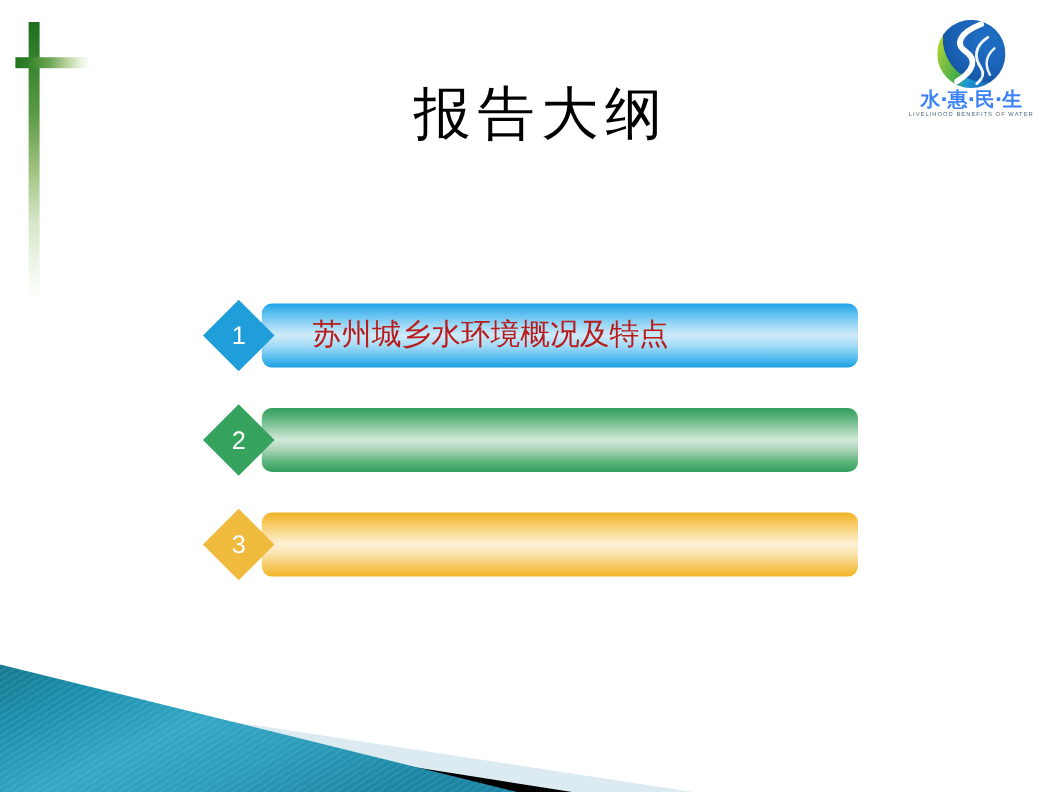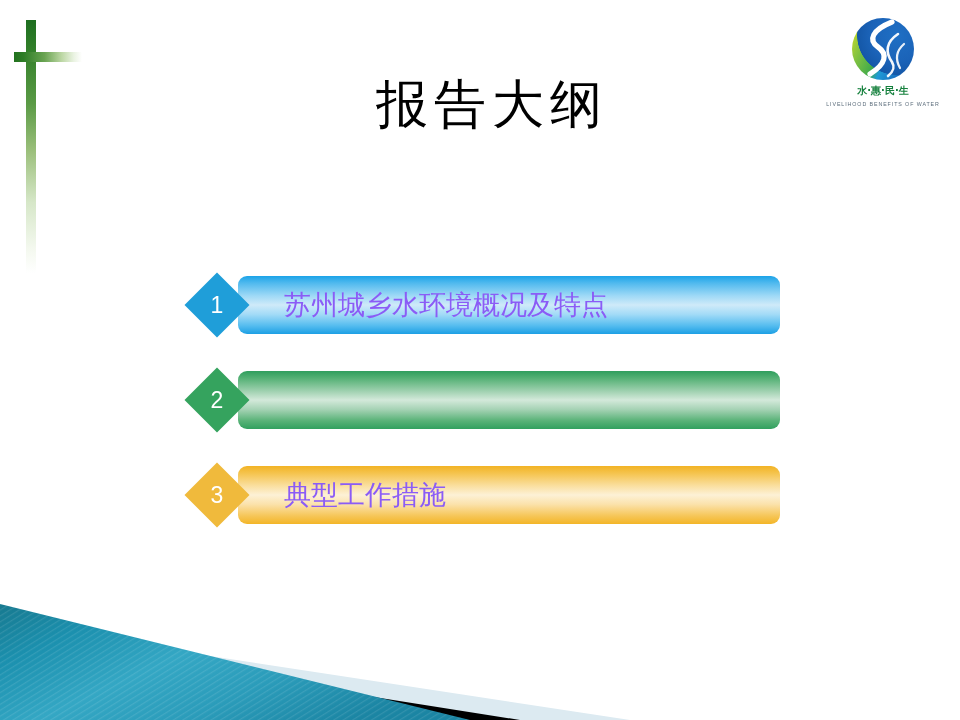--- a/index.html
+++ b/index.html
@@ -78,23 +78,23 @@
       radial-gradient(circle at 72% 28%, #1f6fc4 0%, #1b63b8 42%, #1558a8 62%, rgba(21,88,168,0) 63%),
       linear-gradient(115deg, #e3e31a 0%, #8cc63f 22%, #3faa4a 48%, #1f9ad6 58%, #1a6fc0 80%, #165ba8 100%);
     overflow: hidden;
   }
   .logo-mark .swirl {
     position: absolute;
     inset: 0;
   }
   .logo-cn {
     font-family: "DejaVu Sans", "Liberation Sans", sans-serif;
-    font-size: 10px;
+    font-size: 18px;
     font-weight: 700;
-    color: #15803d;
+    color: #3b82f6;
     letter-spacing: 0px;
     line-height: 18px;
     white-space: nowrap;
   }
   .logo-en {
     font-family: "Liberation Sans", sans-serif;
     font-size: 5.2px;
     color: #5a6b7a;
     letter-spacing: 0.9px;
     line-height: 8px;
@@ -215,21 +215,21 @@
     left: 98px;
     top: 0px;
     height: 58px;
     display: flex;
     align-items: center;
     font-family: "DejaVu Serif", "Liberation Serif", serif;
     font-size: 27px;
     line-height: 34px;
     white-space: nowrap;
   }
-  .label-black { color: #8b5cf6; font-weight: 400; }
+  .label-black { color: #b91c1c; font-weight: 400; }
   .label-red   { color: #ff0000; font-weight: 700; }
 
   
   .bottom-deco {
     position: absolute;
     left: 0;
     bottom: 0;
     width: 960px;
     height: 140px;
     pointer-events: none;
@@ -278,21 +278,20 @@
         <div class="dia-num">2</div>
       </div>
     </div>
 
     <div class="row row-3">
       <div class="bar bar-orange"></div>
       <div class="diamond dia-orange">
         <div class="dia-shape"></div>
         <div class="dia-num">3</div>
       </div>
-      <div class="row-label label-black">典型工作措施</div>
     </div>
 
   </div>
 
   <div class="bottom-deco">
     <svg width="960" height="140" viewBox="0 0 960 140">
       <defs>
         <linearGradient id="tealGrad" x1="0" y1="0" x2="1" y2="0.55">
           <stop offset="0%" stop-color="#17798f"></stop>
           <stop offset="22%" stop-color="#1b90ae"></stop>

